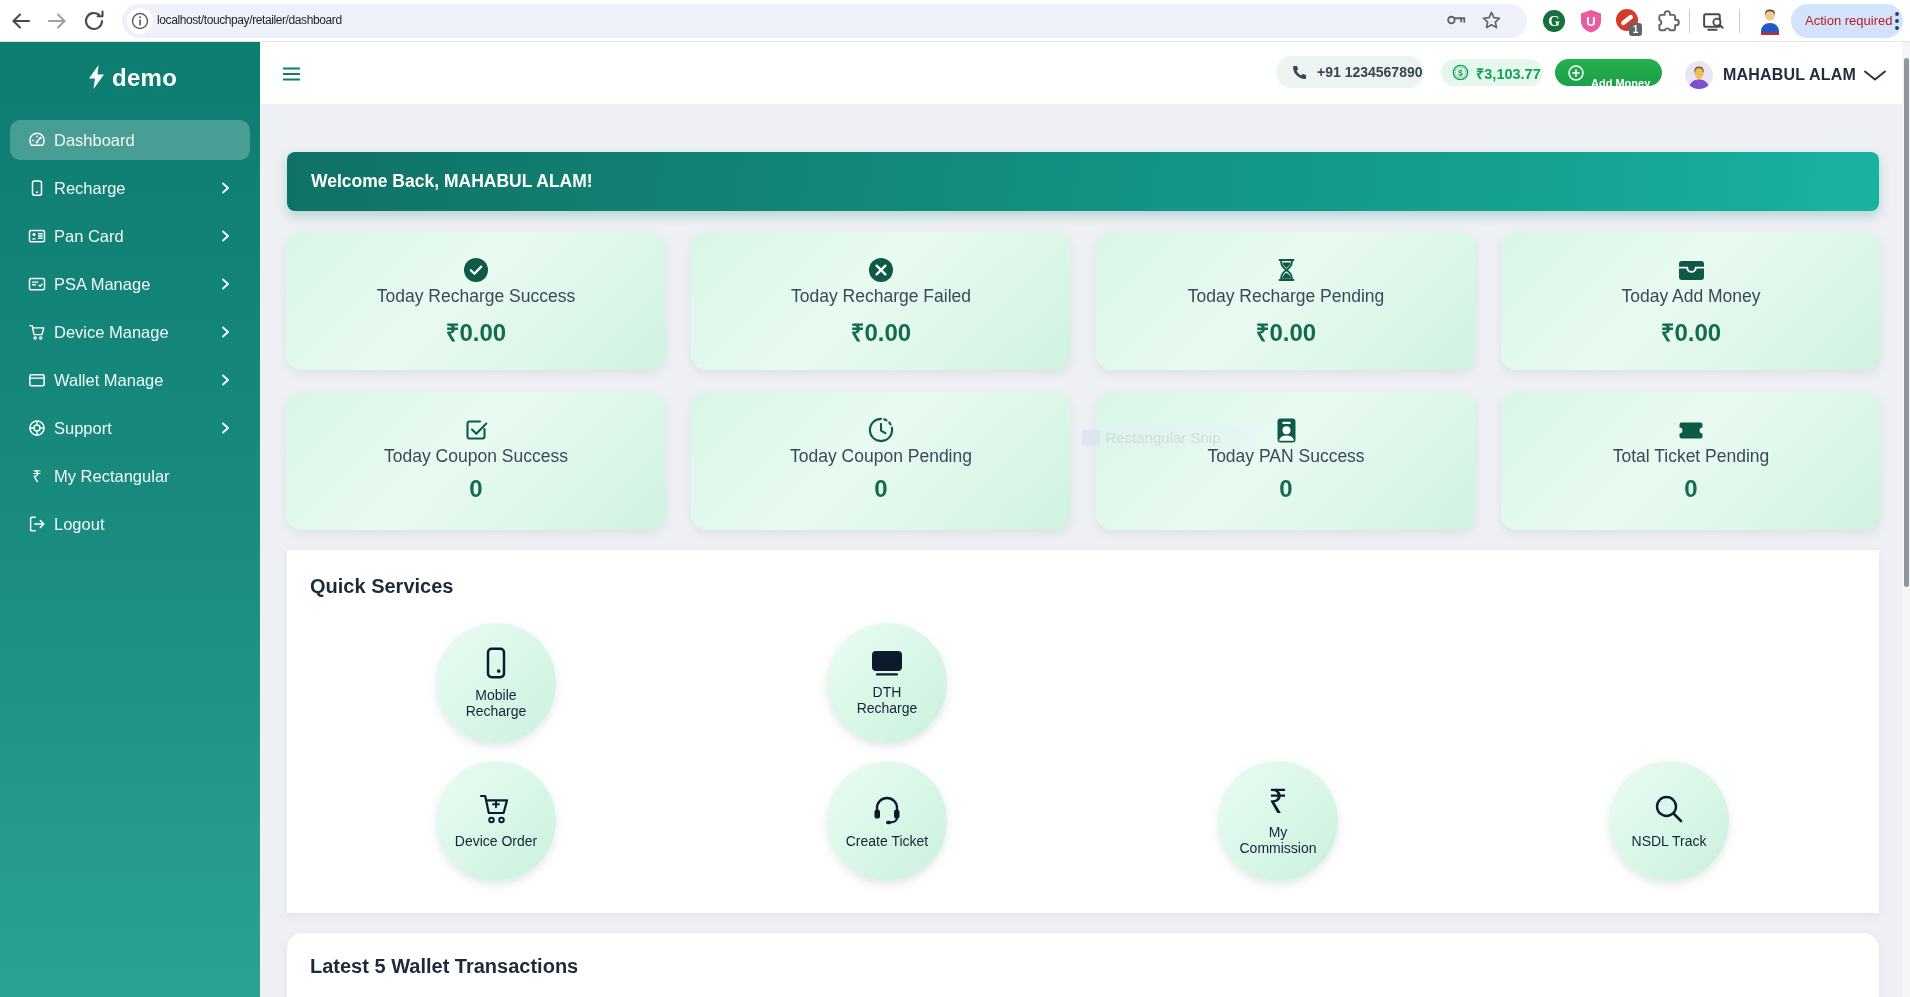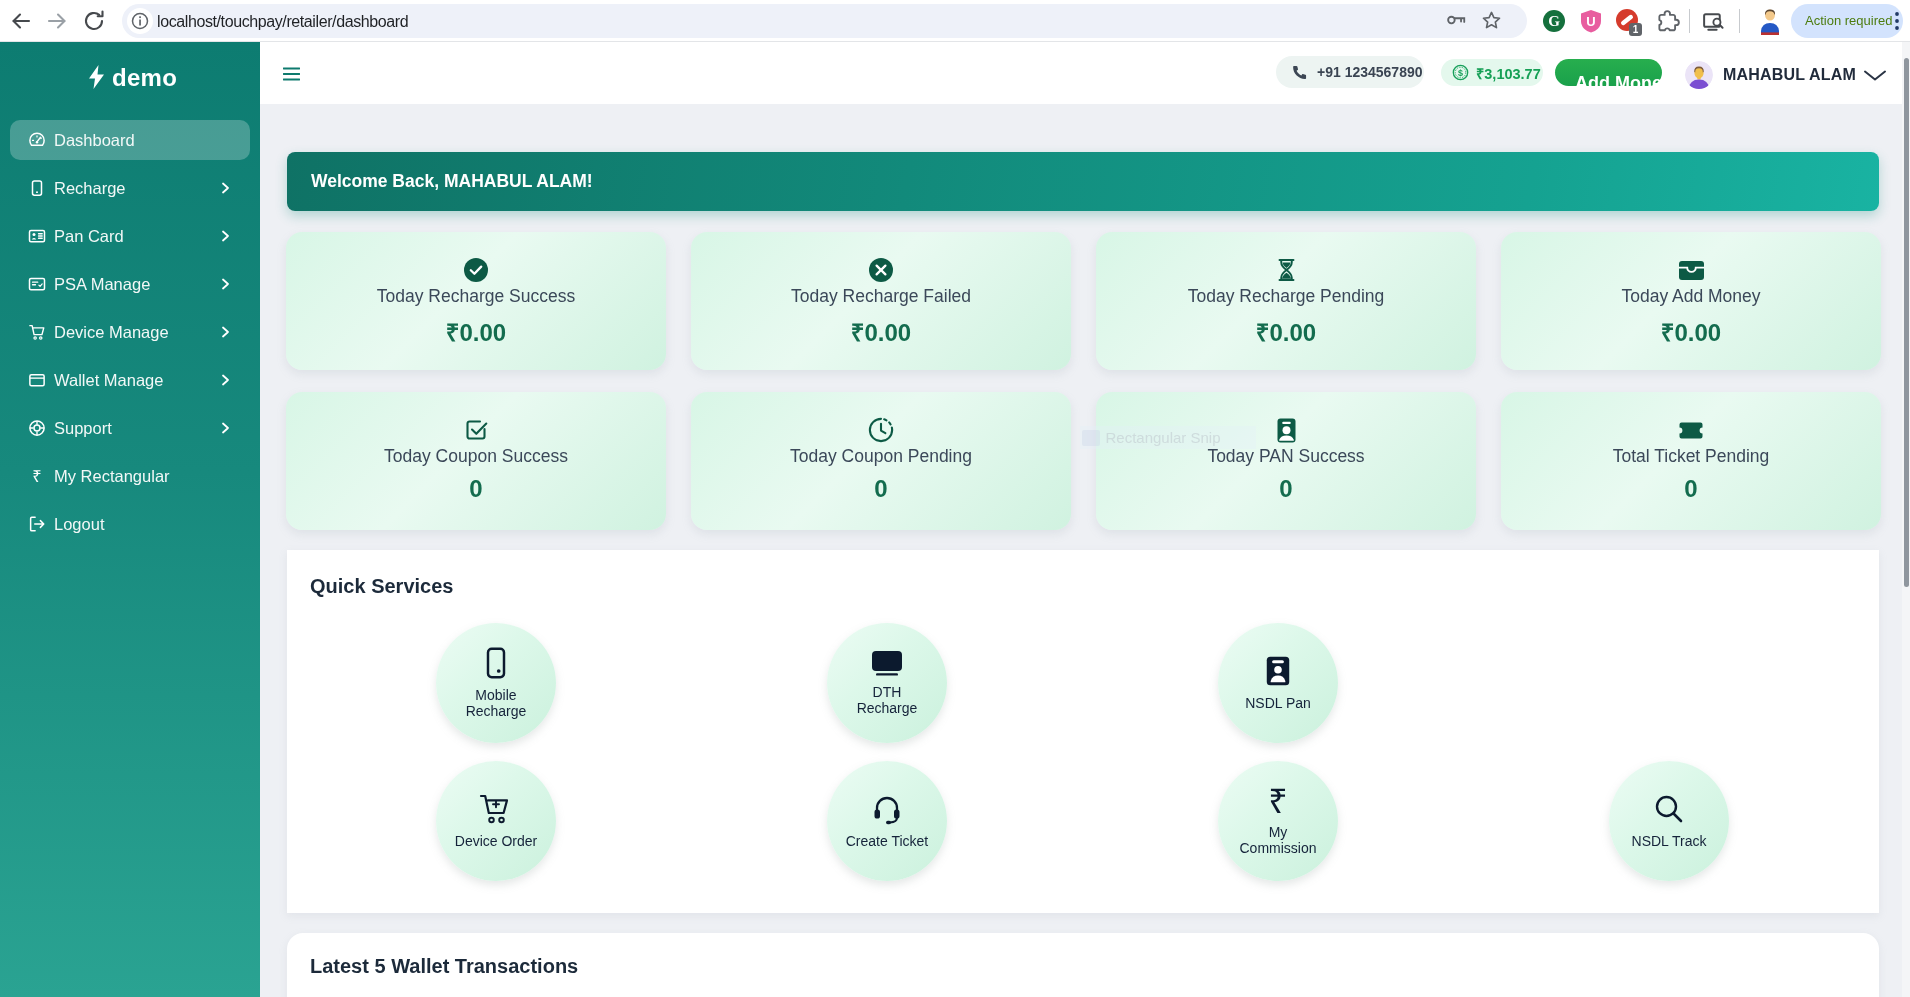--- a/index.html
+++ b/index.html
@@ -5,21 +5,21 @@
 * { margin:0; padding:0; box-sizing:border-box; }
 html,body { width:1910px; height:997px; overflow:hidden; }
 body { font-family:"Liberation Sans", sans-serif; background:#eef0f4; position:relative; }
 
 
 #chrome { position:absolute; left:0; top:0; width:1910px; height:42px; background:#ffffff; border-bottom:1px solid #e3e5e8; }
 #chrome svg { display:block; }
 .nav-ic { position:absolute; top:8px; }
 #urlpill { position:absolute; left:122px; top:4px; width:1405px; height:34px; background:#eef1f9; border-radius:17px; }
 #urlinfo { position:absolute; left:5px; top:4px; width:26px; height:26px; background:#ffffff; border-radius:50%; }
-#urltext { position:absolute; left:35px; top:9px; font-size:16px; color:#1f2125; letter-spacing:-0.4px; }
+#urltext { position:absolute; left:35px; top:9px; font-size:12px; color:#1f2125; letter-spacing:-0.4px; }
 .chrome-pill { position:absolute; background:#d3e3fd; border-radius:17px; }
 
 
 #sidebar { position:absolute; left:0; top:42px; width:260px; height:955px;
   background:linear-gradient(180deg,#0d7c71 0%, #17897d 45%, #2aa392 100%); }
 #logo { position:absolute; left:0; top:0; width:260px; height:62px; color:#fff; }
 .menu-item { position:absolute; left:10px; width:240px; height:40px; color:#f2f8f7; font-size:16.5px; display:flex; align-items:center; }
 .menu-item .mi-icon { width:18px; height:18px; margin-left:18px; flex:none; }
 .menu-item .mi-label { margin-left:8px; flex:1; }
 .menu-item .mi-chev { margin-right:18px; flex:none; }
@@ -117,21 +117,21 @@
     </svg>
   <div style="position:absolute;left:1739px;top:9px;width:1px;height:24px;background:#c7cace;"></div>
   
   <svg class="nav-ic" style="left:1757px;top:7px;" width="26" height="28" viewBox="0 0 26 28">
       <ellipse cx="13" cy="8" rx="5" ry="5.6" fill="#f3c98b"></ellipse>
       <path d="M13 2.5 q5 0 5 4 l-0.6 1.5 q0-3.5-4.4-3.8 t-4.4 3.8 L8 7 q0-4.5 5-4.5" fill="#5b4632"></path>
       <path d="M4 24 q1 -8 9 -8 t9 8 l0 3 -18 0 Z" fill="#2458c5"></path>
       <rect x="4" y="25.4" width="18" height="2.6" fill="#b93030"></rect>
     </svg>
   <div class="chrome-pill" style="left:1791px;top:4px;width:112px;height:34px;"></div>
-  <div style="position:absolute;left:1805px;top:13px;font-size:13px;color:#4d7c0f;white-space:nowrap;">Action required</div>
+  <div style="position:absolute;left:1805px;top:13px;font-size:13px;color:#b91c1c;white-space:nowrap;">Action required</div>
   <svg style="position:absolute;left:1893px;top:11px;" width="8" height="20" viewBox="0 0 8 20">
       <circle cx="4" cy="3" r="1.9" fill="#223a66"></circle>
       <circle cx="4" cy="10" r="1.9" fill="#223a66"></circle>
       <circle cx="4" cy="17" r="1.9" fill="#223a66"></circle>
     </svg>
 </div>
 <div id="sidebar">
   <div id="logo">
     <svg style="position:absolute;left:88px;top:23px;" width="17" height="24" viewBox="0 0 17 24">
         <path d="M10.5 0 L1 13.5 L7 13.5 L5.5 24 L16 9.5 L9.5 9.5 Z" fill="#ffffff"></path>
@@ -247,21 +247,21 @@
         <text x="9" y="12.6" font-size="9.5" font-weight="bold" fill="#18a05b" text-anchor="middle">$</text>
       </svg>
     <span style="margin-left:7px;font-size:14.5px;color:#16a056;font-weight:bold;">₹3,103.77</span>
   </div>
 
   <div class="hpill" style="left:1295px;top:17px;height:27px;width:107px;background:linear-gradient(180deg,#27ae4e,#1aa14b);">
     <svg style="margin-left:13px;" width="16" height="16" viewBox="0 0 16 16">
         <circle cx="8" cy="8" r="7" fill="none" stroke="#fff" stroke-width="1.5"></circle>
         <path d="M8 4.8 v6.4 M4.8 8 h6.4" stroke="#fff" stroke-width="1.5" stroke-linecap="round"></path>
       </svg>
-    <span style="margin-left:7px;font-size:18px;color:#ffffff;font-weight:bold;margin-top:21px;">Add Money</span>
+    <span style="margin-left:7px;font-size:11px;color:#ffffff;font-weight:bold;margin-top:21px;">Add Money</span>
   </div>
 
   <svg style="position:absolute;left:1425px;top:19px;" width="28" height="28" viewBox="0 0 28 28">
       <defs>
         <clipPath id="avc">
           <circle cx="14" cy="14" r="14"></circle>
         </clipPath>
       </defs>
       <g clip-path="url(#avc)">
         <circle cx="14" cy="14" r="14" fill="#ebe4f7"></circle>
@@ -372,29 +372,20 @@
         </svg>
       <div class="q-label">Mobile<br>Recharge</div>
     </div>
     <div class="qcirc" style="left:540px;top:73px;">
       <svg width="32" height="26" viewBox="0 0 32 26">
           <rect x="1" y="1" width="30" height="20" rx="4" fill="#0c1a2e"></rect>
           <rect x="5" y="23.2" width="22" height="2.4" rx="1.2" fill="#0c1a2e"></rect>
         </svg>
       <div class="q-label">DTH<br>Recharge</div>
     </div>
-    <div class="qcirc" style="left:931px;top:73px;">
-      <svg width="26" height="32" viewBox="0 0 22 26">
-          <rect x="1.5" y="1" width="19" height="24" rx="3" fill="#0c1a2e"></rect>
-          <rect x="6" y="3.8" width="10" height="2.6" rx="1.3" fill="#ffffff"></rect>
-          <circle cx="11" cy="12" r="3.2" fill="#ffffff"></circle>
-          <path d="M4.8 21.5 q1.5 -4.6 6.2 -4.6 t6.2 4.6 l0 1 -12.4 0 Z" fill="#ffffff"></path>
-        </svg>
-      <div class="q-label">NSDL Pan</div>
-    </div>
     <div class="qcirc" style="left:540px;top:211px;">
       <svg width="32" height="32" viewBox="0 0 32 32">
           <path d="M6 18 v-3 a10 10 0 0 1 20 0 v3" fill="none" stroke="#0c1a2e" stroke-width="2.3" stroke-linecap="round"></path>
           <rect x="3.5" y="16.5" width="5.5" height="9" rx="2.6" fill="#0c1a2e"></rect>
           <rect x="23" y="16.5" width="5.5" height="9" rx="2.6" fill="#0c1a2e"></rect>
           <path d="M26 25 q0 4 -7 4.5" fill="none" stroke="#0c1a2e" stroke-width="2" stroke-linecap="round"></path>
           <rect x="15" y="27.7" width="5" height="3.6" rx="1.8" fill="#0c1a2e"></rect>
         </svg>
       <div class="q-label">Create Ticket</div>
     </div>

